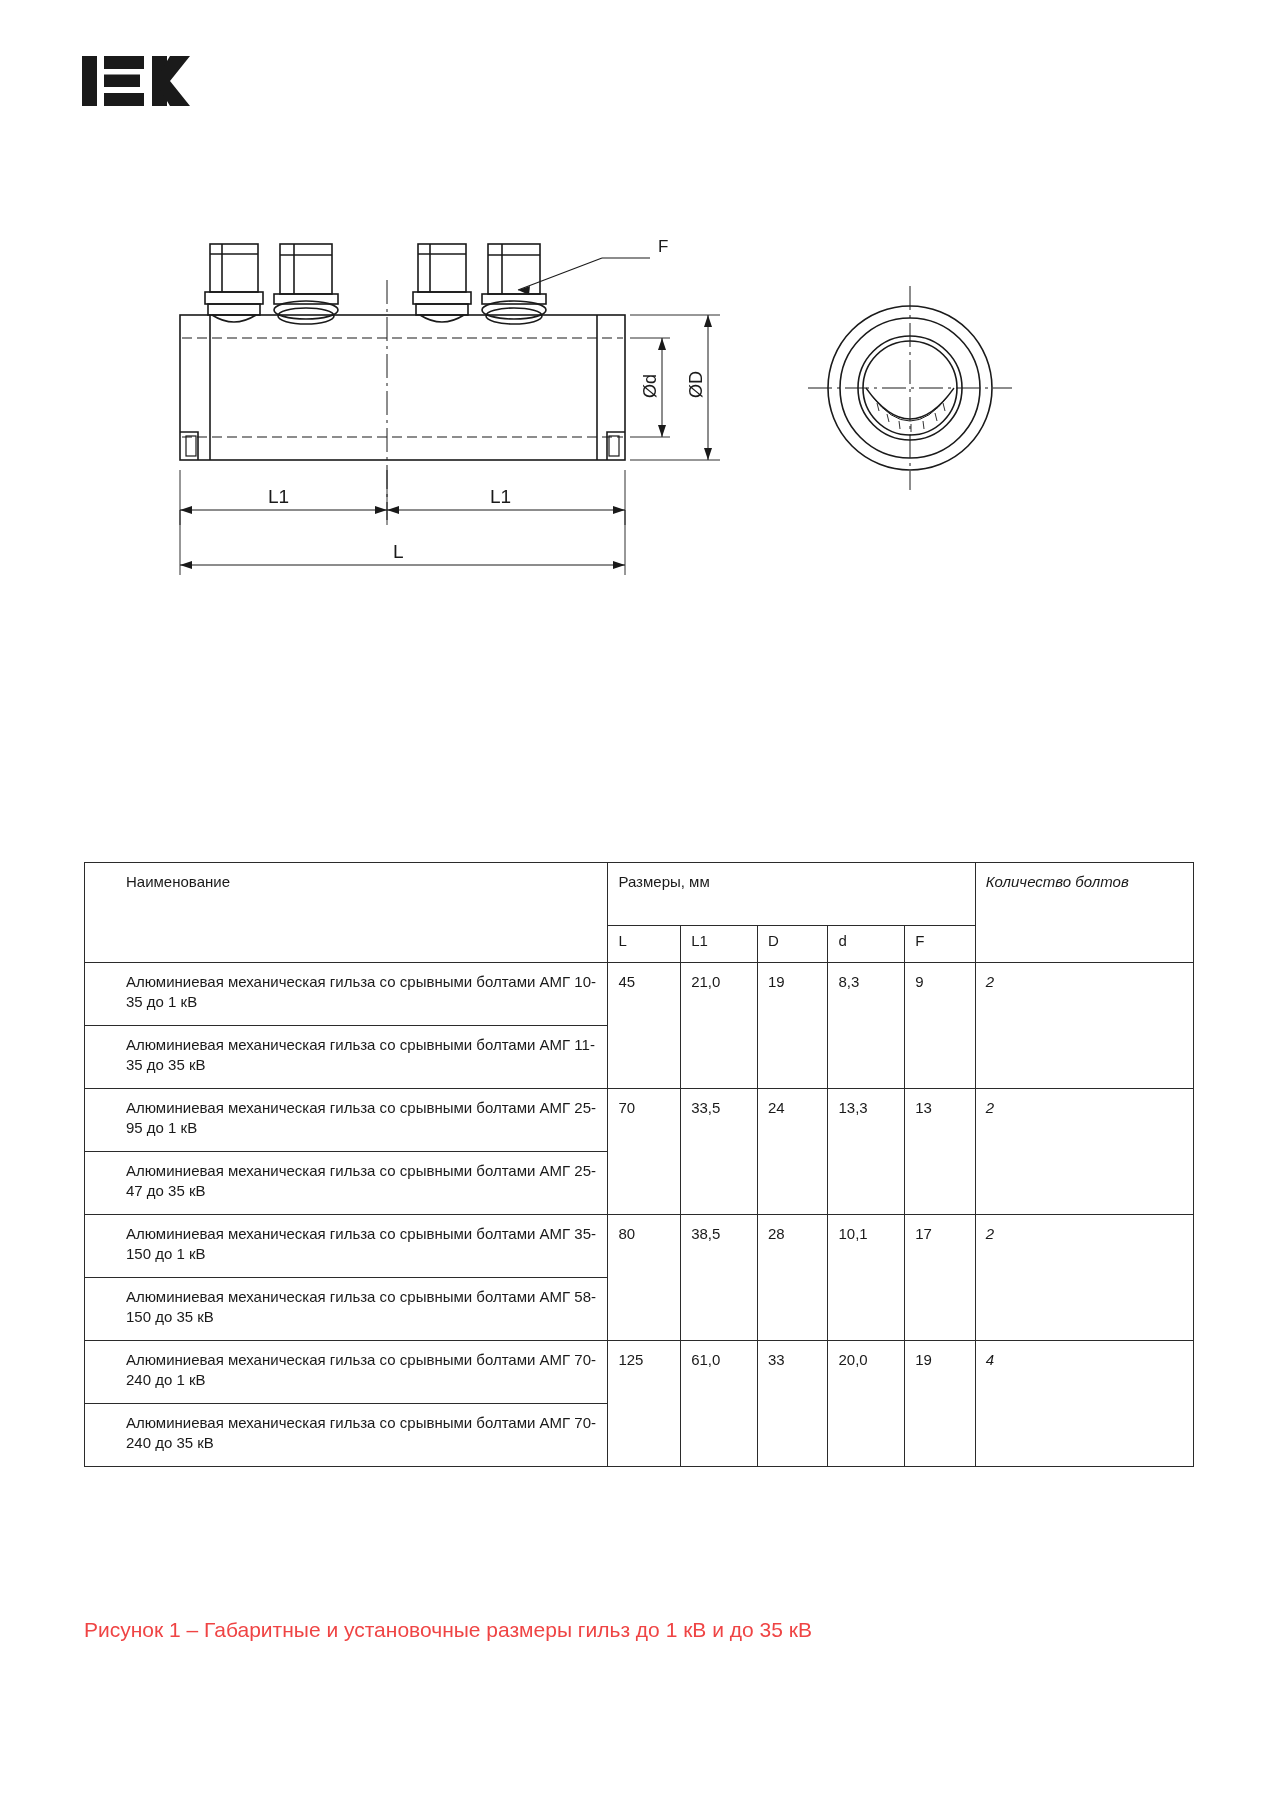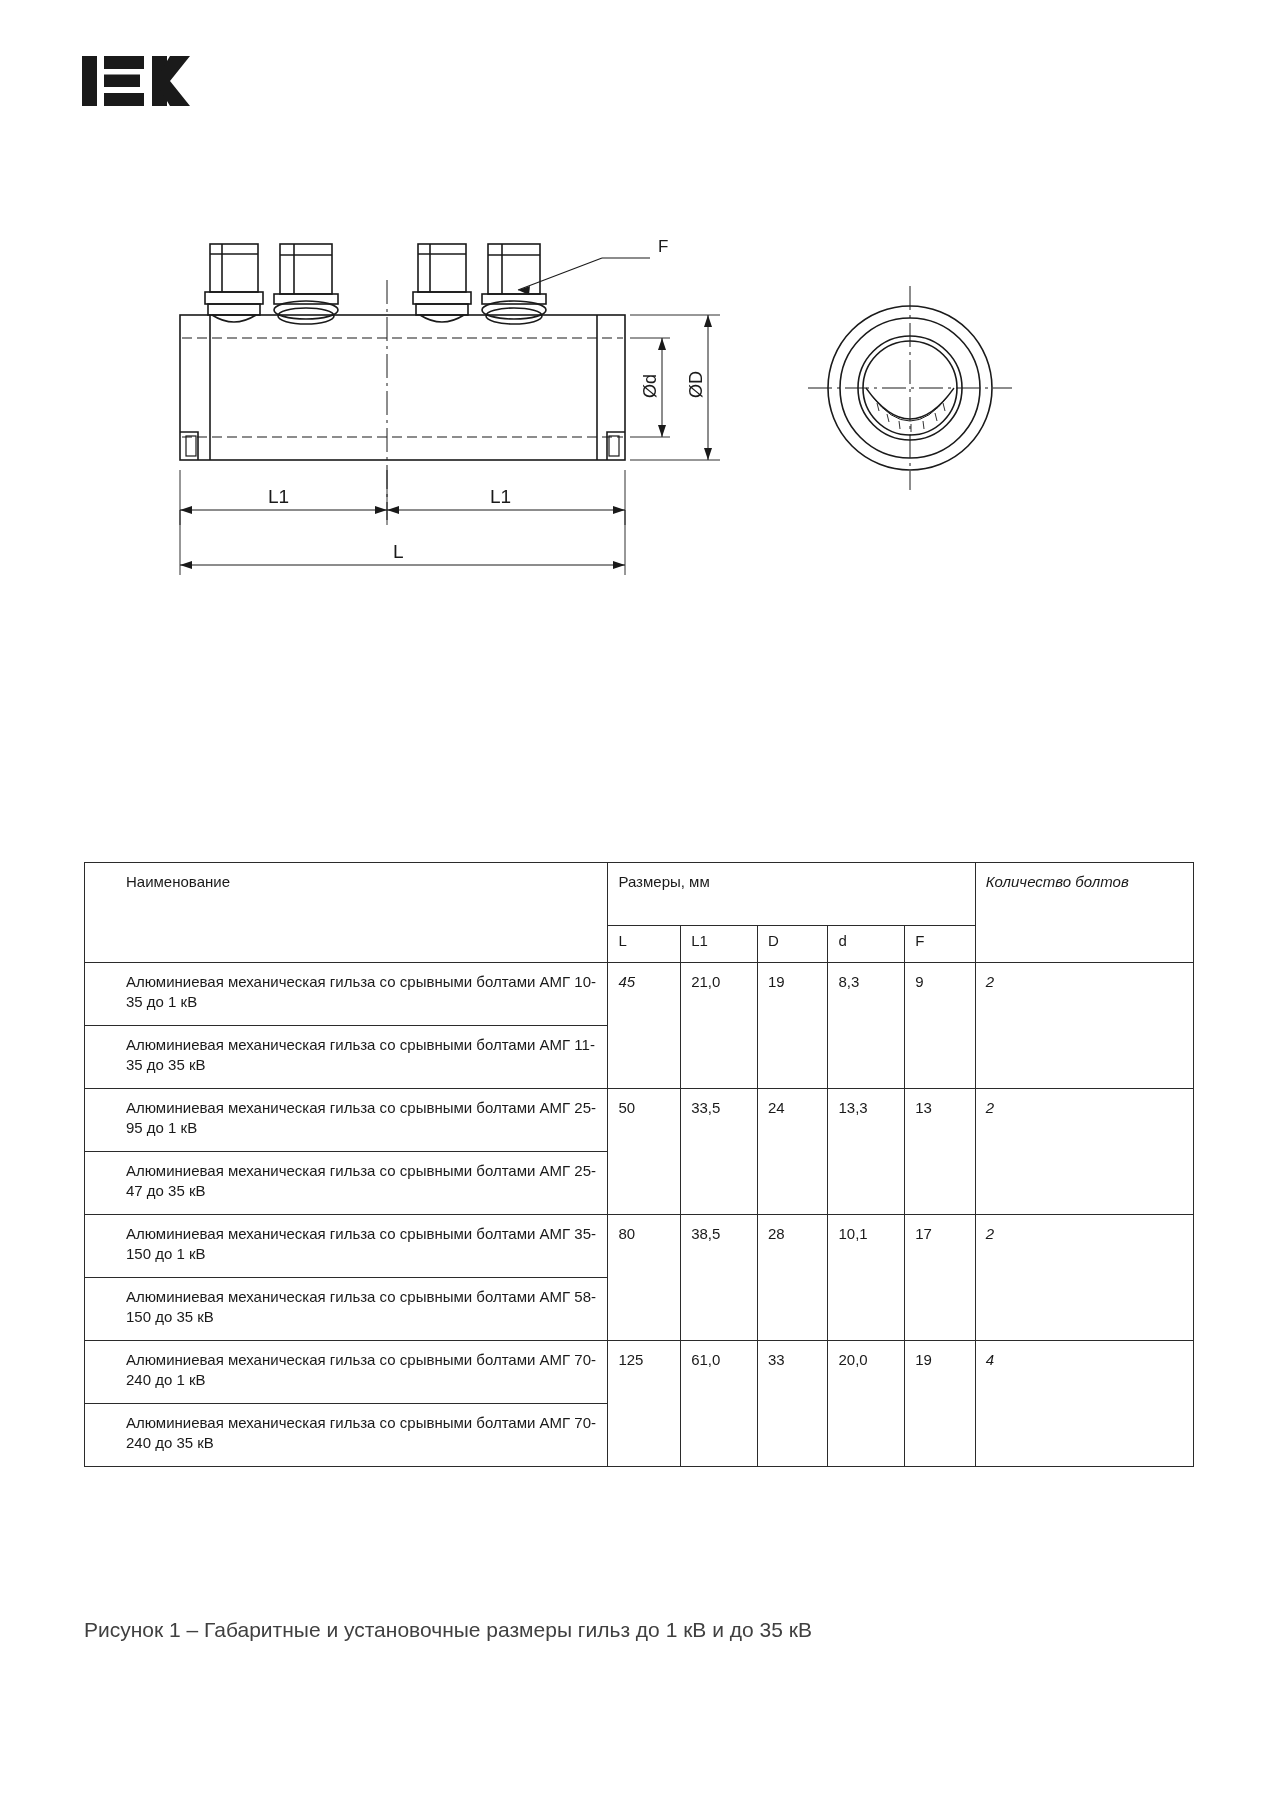--- a/index.html
+++ b/index.html
@@ -51,30 +51,30 @@
     font-weight: normal;
     text-align: left;
   }
   .spec-table .name-col { width: 612px; padding-left: 41px; }
   .spec-table .dim-col  { width: 62px; }
   .spec-table .dim-col-wide { width: 66px; }
   .spec-table .bolts-col { width: 240px; font-style: italic; }
   .hdr-top td { height: 44px; }
   .hdr-sub td { height: 26px; padding-top: 5px; padding-bottom: 5px;}
   .row-cell { height: 44px; }
-  .no-border-bottom { border-bottom: none !important; font-style: italic; }
+  .no-border-bottom { border-bottom: none !important; }
 
   
   .caption {
     position: absolute;
     left: 84px;
     top: 1618px;
     width: 1120px;
     font-size: 21px;
-    color: #404040;
+    color: #ef4444;
   }
 
   .dim-label { font-size: 17px; }
 </style>
 </head>
 <body>
 
 <div class="logo">
   <svg width="125" height="58" viewBox="0 0 125 58" xmlns="http://www.w3.org/2000/svg">
     <g fill="#1a1a1a">
@@ -238,21 +238,21 @@
       <td class="dim-col-wide" rowspan="2">8,3</td>
       <td class="dim-col" rowspan="2">9</td>
       <td class="bolts-col" rowspan="2">2</td>
     </tr>
     <tr>
       <td class="name-col row-cell">Алюминиевая механическая гильза со срывными болтами АМГ 11-35 до 35 кВ</td>
     </tr>
 
     <tr>
       <td class="name-col row-cell">Алюминиевая механическая гильза со срывными болтами АМГ 25-95 до 1 кВ</td>
-      <td class="dim-col" rowspan="2">50</td>
+      <td class="dim-col" rowspan="2">70</td>
       <td class="dim-col-wide" rowspan="2">33,5</td>
       <td class="dim-col" rowspan="2">24</td>
       <td class="dim-col-wide" rowspan="2">13,3</td>
       <td class="dim-col" rowspan="2">13</td>
       <td class="bolts-col" rowspan="2">2</td>
     </tr>
     <tr>
       <td class="name-col row-cell">Алюминиевая механическая гильза со срывными болтами АМГ 25-47 до 35 кВ</td>
     </tr>
 

